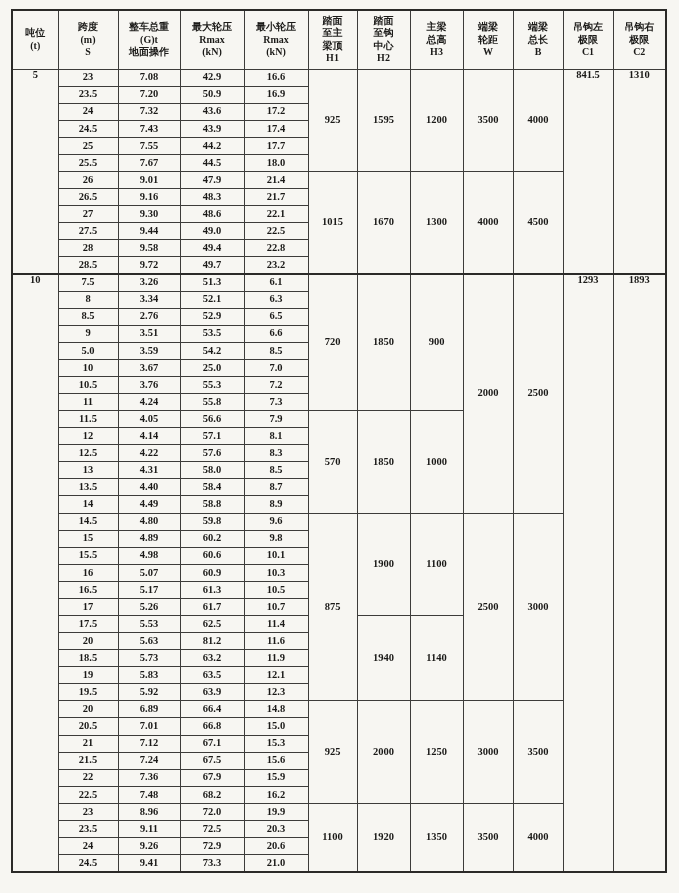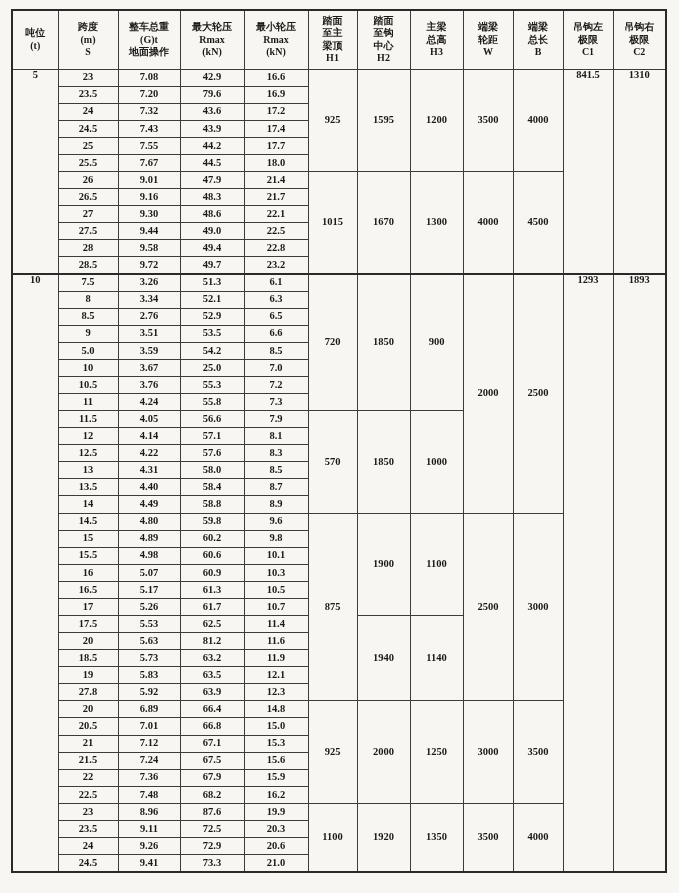--- a/index.html
+++ b/index.html
@@ -130,21 +130,21 @@
           <td rowspan="6" class="num">1595</td>
           <td rowspan="6" class="num">1200</td>
           <td rowspan="6" class="num">3500</td>
           <td rowspan="6" class="num">4000</td>
           <td rowspan="12" class="num top-val">841.5</td>
           <td rowspan="12" class="num top-val">1310</td>
         </tr>
         <tr>
           <td class="num">23.5</td>
           <td class="num">7.20</td>
-          <td class="num">79.6</td>
+          <td class="num">50.9</td>
           <td class="num">16.9</td>
         </tr>
         <tr>
           <td class="num">24</td>
           <td class="num">7.32</td>
           <td class="num">43.6</td>
           <td class="num">17.2</td>
         </tr>
         <tr>
           <td class="num">24.5</td>
@@ -361,21 +361,21 @@
           <td class="num">63.2</td>
           <td class="num">11.9</td>
         </tr>
         <tr>
           <td class="num">19</td>
           <td class="num">5.83</td>
           <td class="num">63.5</td>
           <td class="num">12.1</td>
         </tr>
         <tr>
-          <td class="num">27.8</td>
+          <td class="num">19.5</td>
           <td class="num">5.92</td>
           <td class="num">63.9</td>
           <td class="num">12.3</td>
         </tr>
         <tr>
           <td class="num">20</td>
           <td class="num">6.89</td>
           <td class="num">66.4</td>
           <td class="num">14.8</td>
           <td rowspan="6" class="num">925</td>
@@ -410,21 +410,21 @@
         </tr>
         <tr>
           <td class="num">22.5</td>
           <td class="num">7.48</td>
           <td class="num">68.2</td>
           <td class="num">16.2</td>
         </tr>
         <tr>
           <td class="num">23</td>
           <td class="num">8.96</td>
-          <td class="num">87.6</td>
+          <td class="num">72.0</td>
           <td class="num">19.9</td>
           <td rowspan="4" class="num">1100</td>
           <td rowspan="4" class="num">1920</td>
           <td rowspan="4" class="num">1350</td>
           <td rowspan="4" class="num">3500</td>
           <td rowspan="4" class="num">4000</td>
         </tr>
         <tr>
           <td class="num">23.5</td>
           <td class="num">9.11</td>

